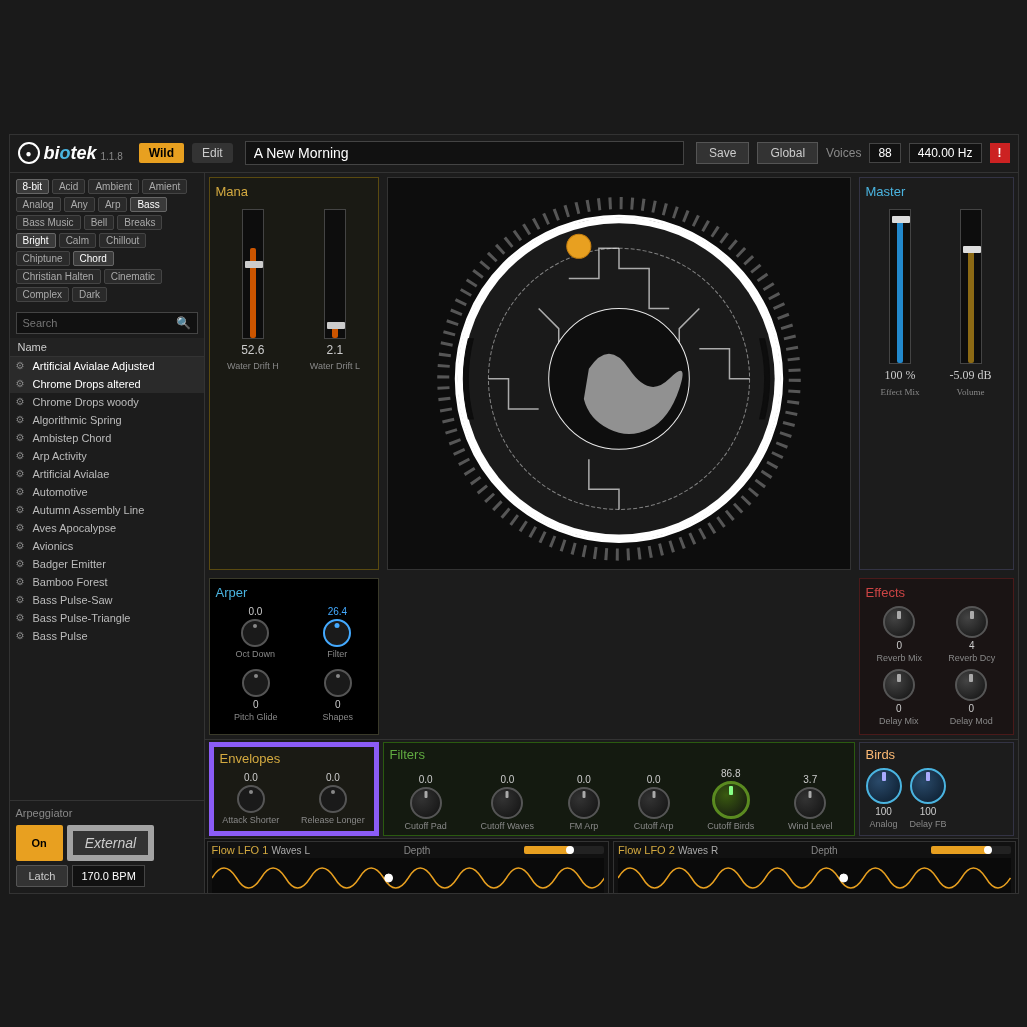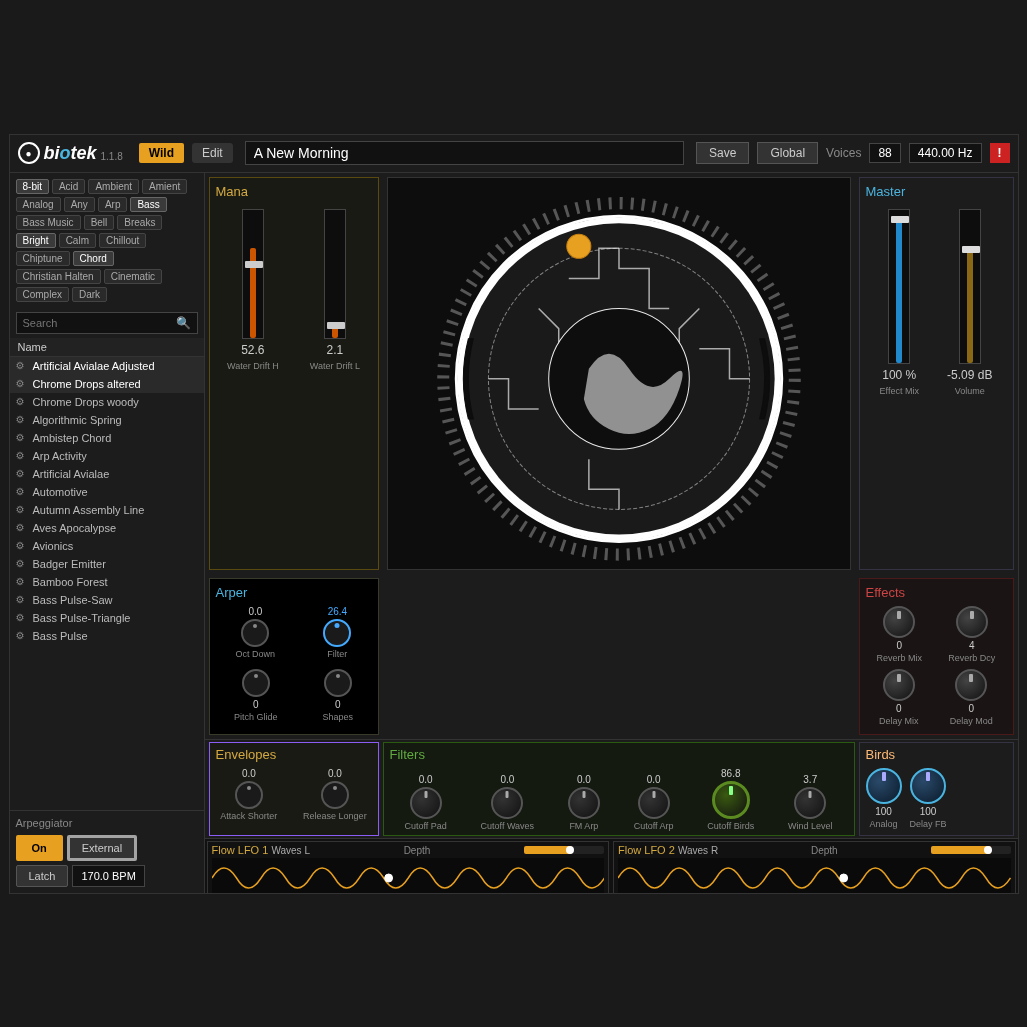--- a/index.html
+++ b/index.html
@@ -266,25 +266,26 @@
       padding: 4px 16px;
       font-size: 11px;
       font-weight: bold;
       cursor: pointer;
       border-radius: 2px;
     }
     
     .btn-external {
       background: #333;
       color: #ccc;
-      border: 3px solid #a3a3a3;
+      border: 6px solid #a3a3a3;
       padding: 4px 12px;
-      font-size: 11px;
+      font-size: 14px;
       cursor: pointer;
       border-radius: 2px;
+      font-style: italic;
     }
     
     .arp-row2 {
       display: flex;
       gap: 4px;
       align-items: center;
     }
     
     .btn-latch {
       background: #333;
@@ -394,20 +395,21 @@
       border: 1px solid #333;
       margin: 4px;
       padding: 6px;
       flex-shrink: 0;
     }
     
     .master-sliders {
       display: flex;
       justify-content: space-around;
       margin-top: 10px;
+      font-family: Liberation Serif, serif;
     }
     
     
     .arper-section {
       width: 170px;
       background: #1c1c1c;
       border: 1px solid #3a3a2a;
       margin: 4px;
       padding: 6px;
       flex-shrink: 0;
@@ -826,21 +828,21 @@
                 </div>
                 <span class="knob-value">0</span>
                 <span class="knob-label">Delay Mod</span>
               </div>
             </div>
           </div>
         </div>
 
         <div class="bottom-row">
 
-          <div class="envelopes-section" style="border:1px solid #8b5cf6;background:#1a1a14;">
+          <div class="envelopes-section" style="border:5px solid #8b5cf6;background:#1a1a14;">
             <div class="section-title-envelopes">Envelopes</div>
             <div style="display:flex;gap:16px;justify-content:space-around;">
               <div class="knob-container">
                 <span class="knob-value">0.0</span>
                 <div class="knob-circle-outline">
                   <div class="knob-dot"></div>
                 </div>
                 <span class="knob-label">Attack Shorter</span>
               </div>
               <div class="knob-container">

